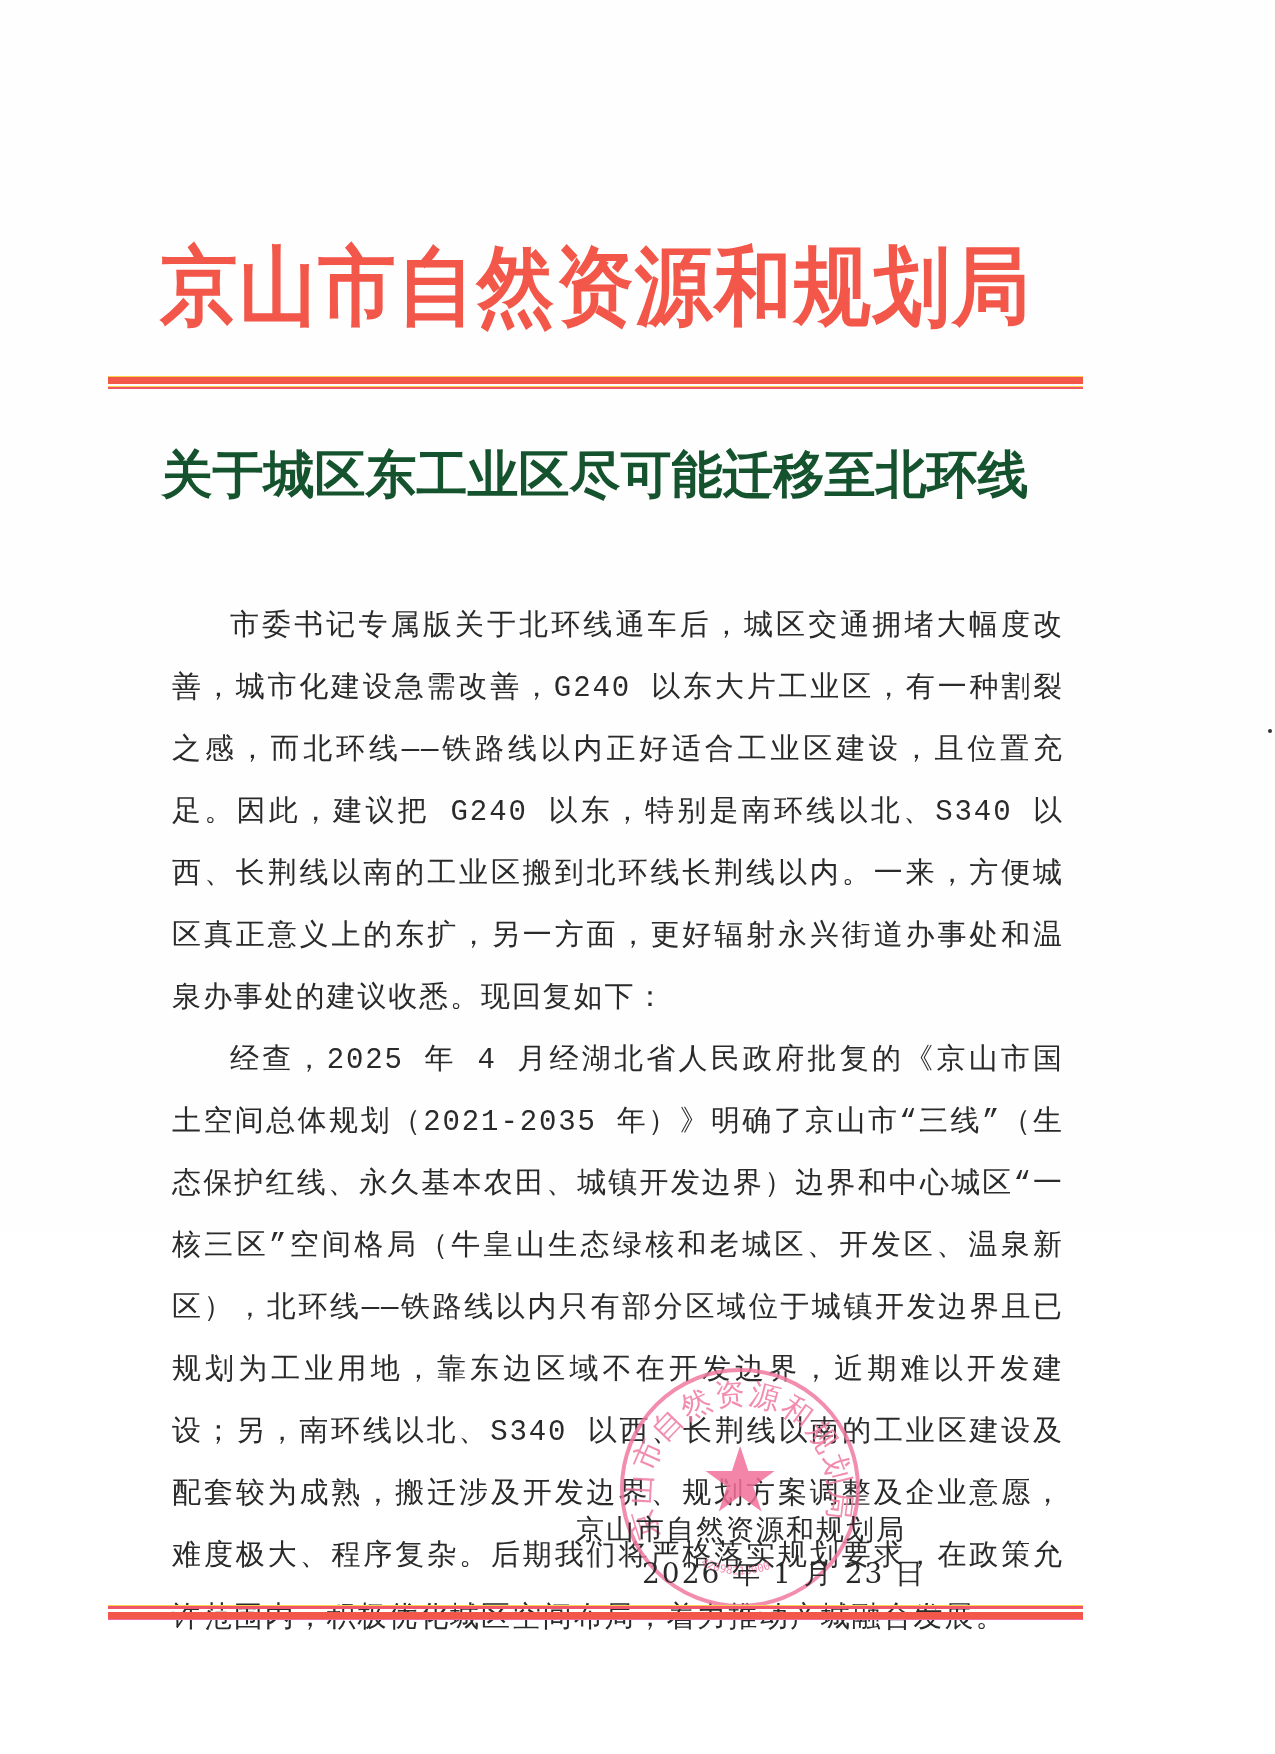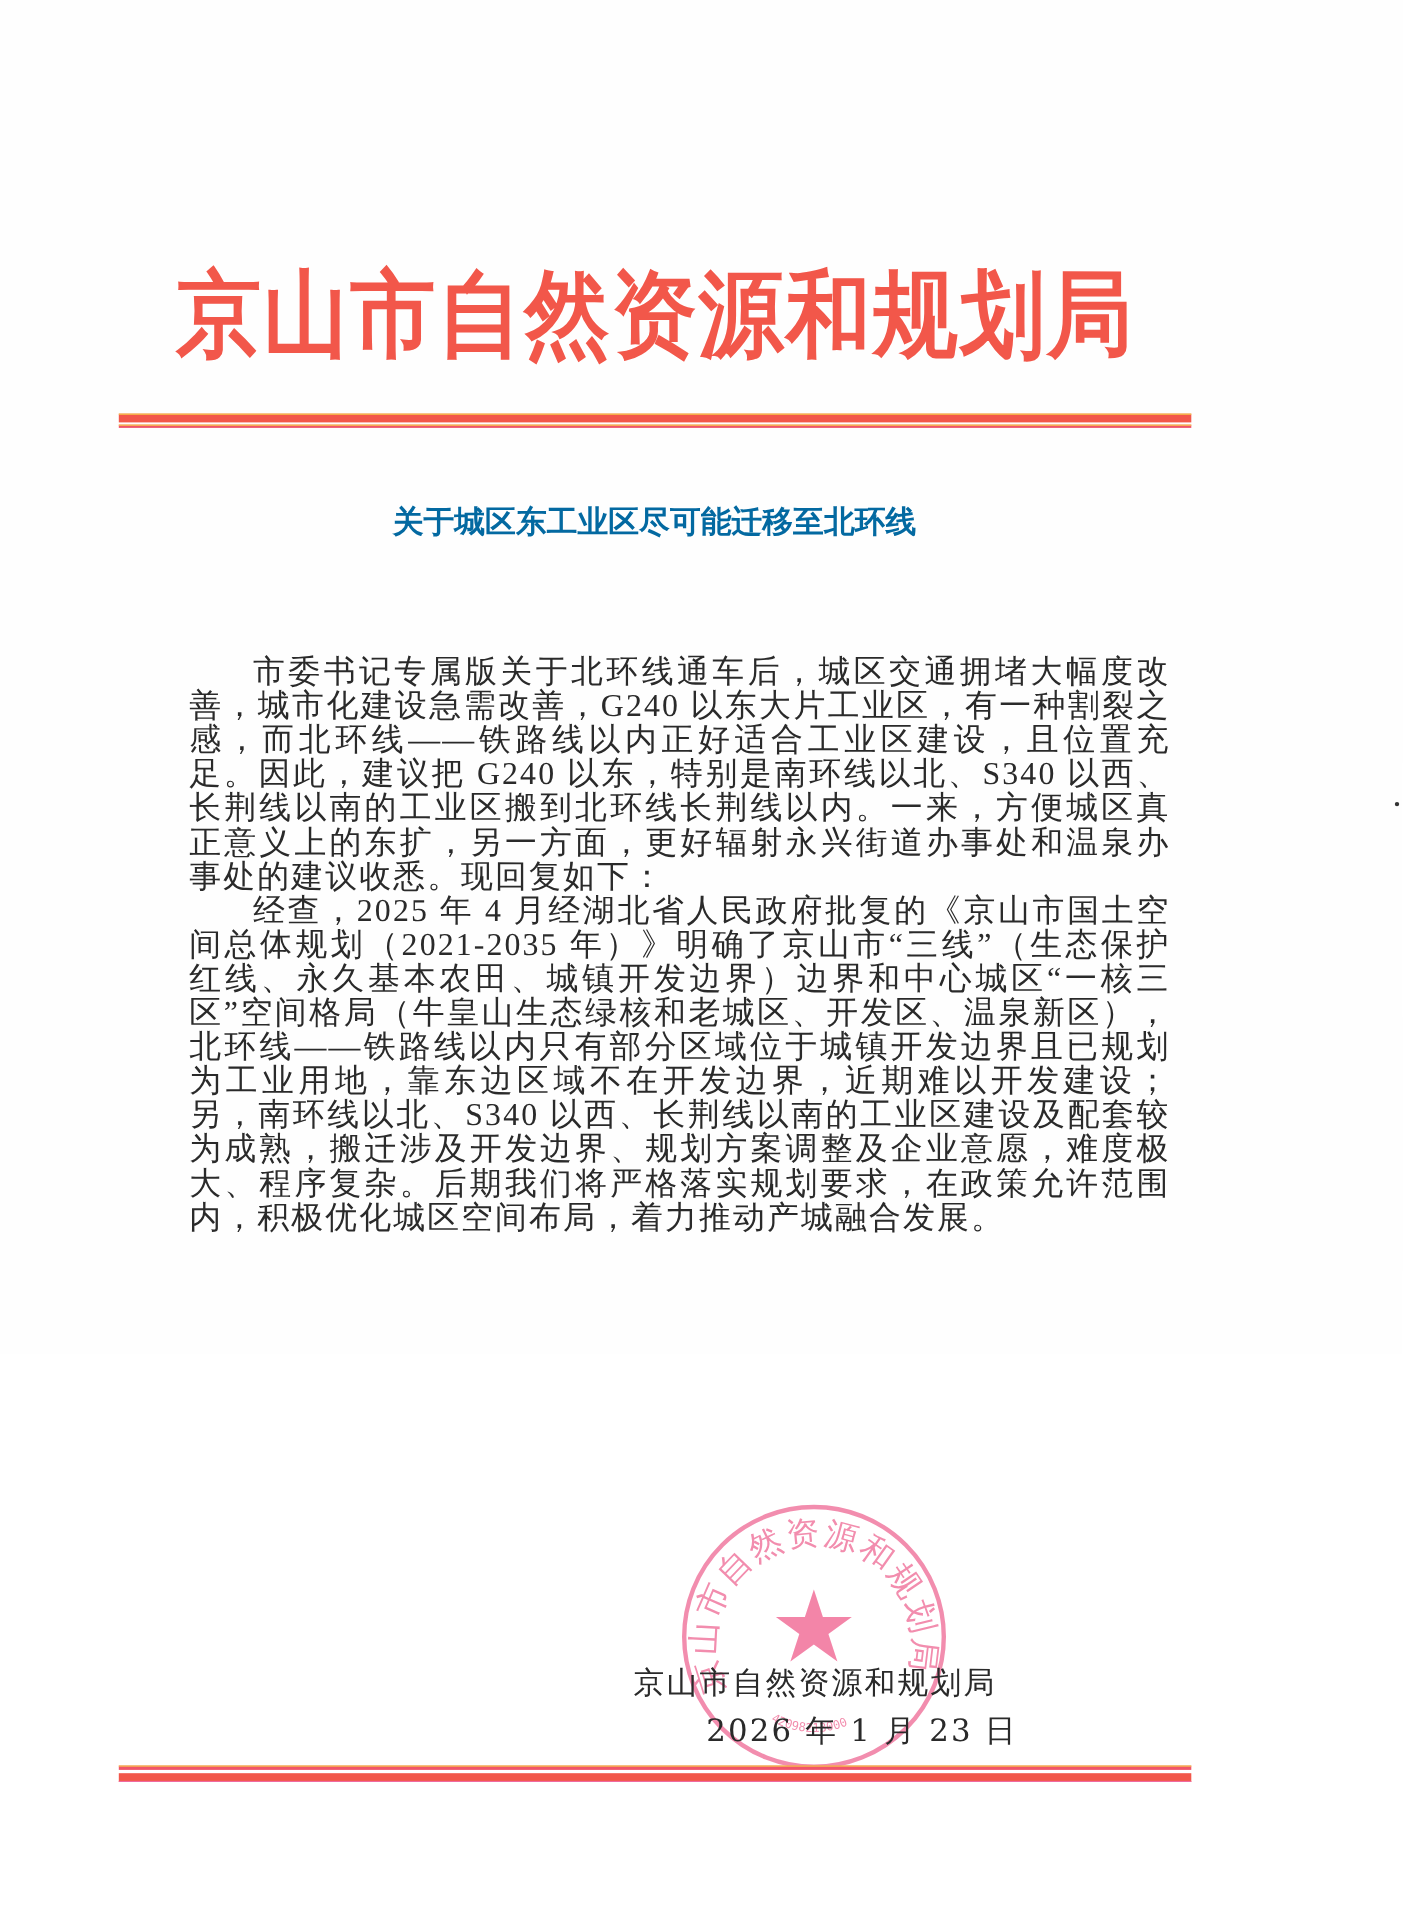--- a/index.html
+++ b/index.html
@@ -75,33 +75,33 @@
     border-bottom: 1px solid #f06aa0;
   }
   .title {
     position: absolute;
     left: 120px;
     top: 448px;
     width: 950px;
     text-align: center;
     font-family: "DejaVu Serif", "Liberation Serif", serif;
     font-weight: bold;
-    font-size: 28px;
+    font-size: 51px;
     line-height: 53px;
-    color: #0369a1;
+    color: #14532d;
   }
   .title div { white-space: nowrap; }
   .body {
     position: absolute;
     left: 172px;
     top: 596px;
     width: 892px;
-    font-family: Liberation Serif, serif;
+    font-family: Liberation Mono, monospace;
     font-size: 29px;
-    line-height: 31px;
+    line-height: 62px;
     color: #2a2a2a;
     letter-spacing: 1.9px;
     text-align: justify;
   }
   .body p {
     margin: 0;
     text-indent: 2em;
   }
   .seal {
     position: absolute;

